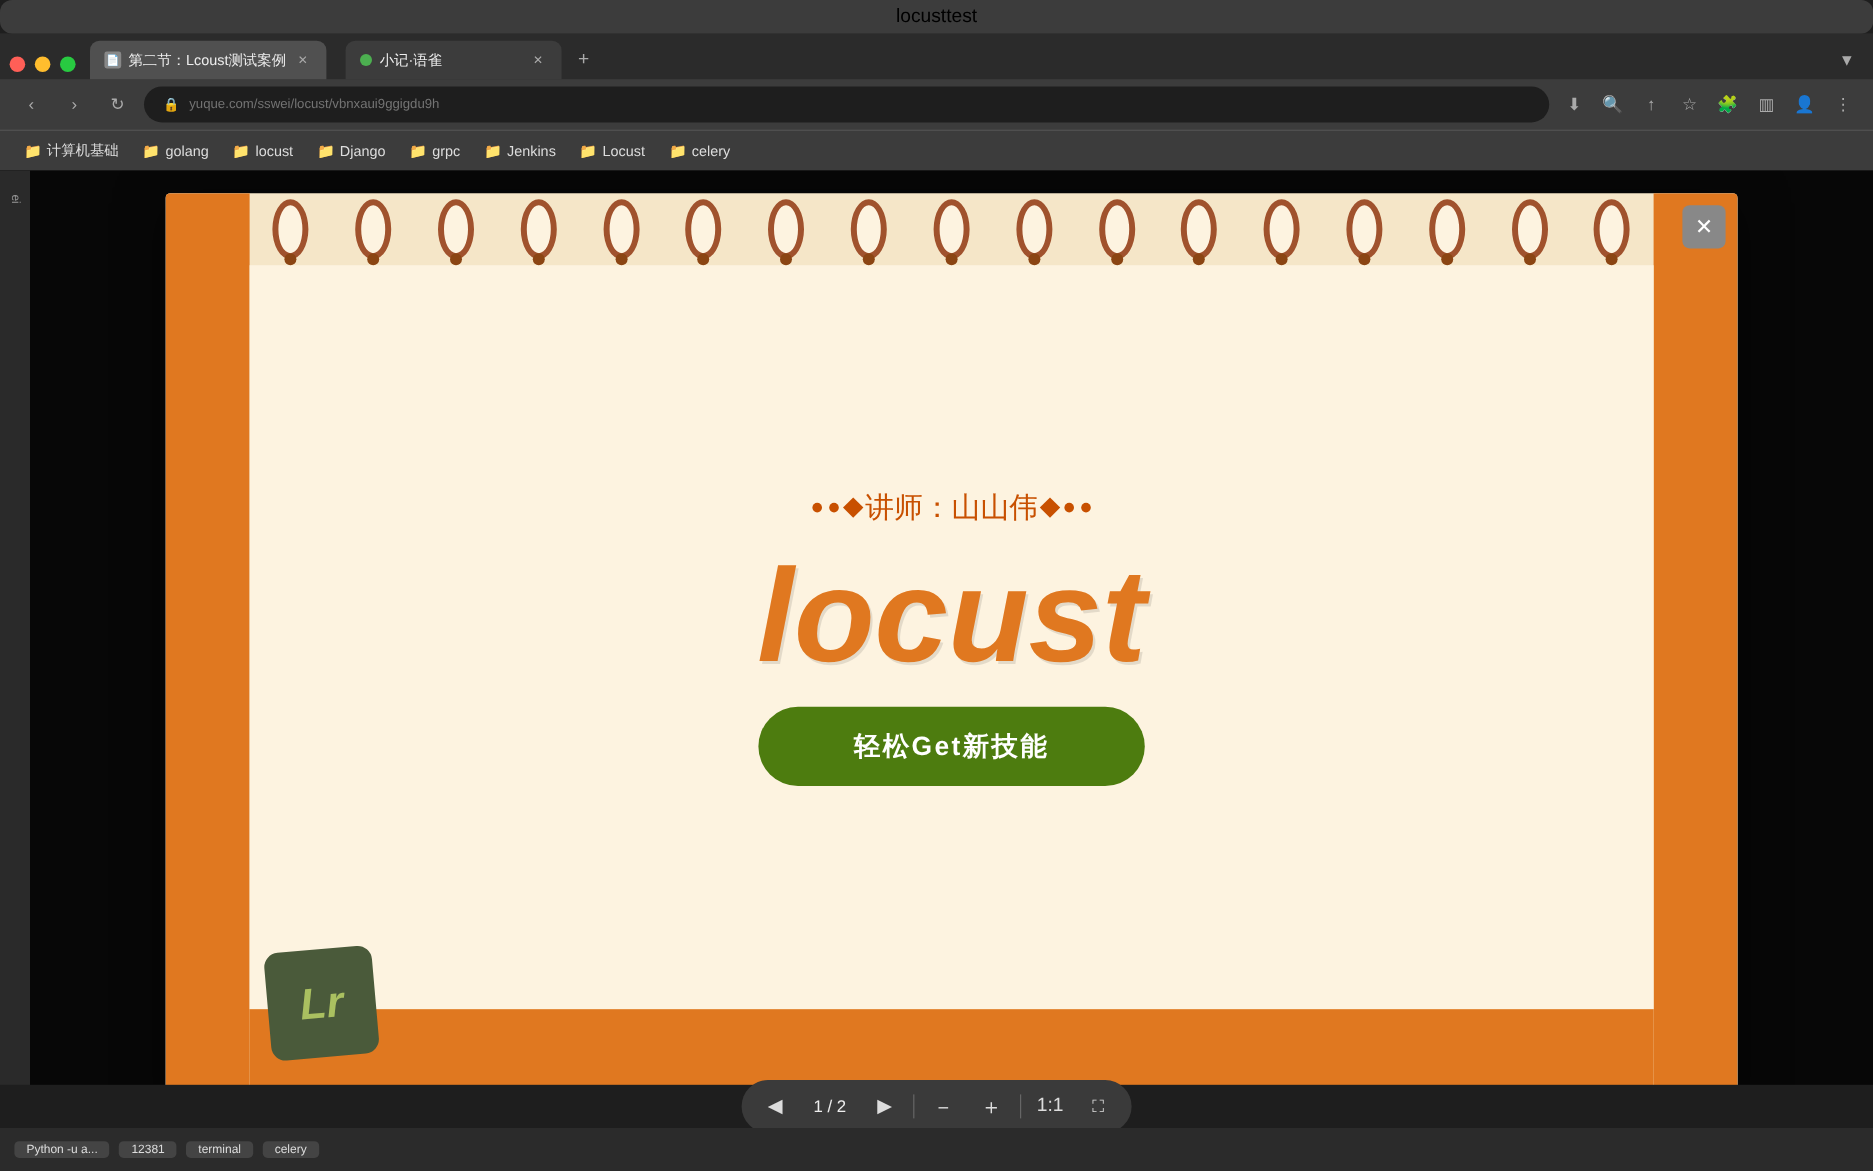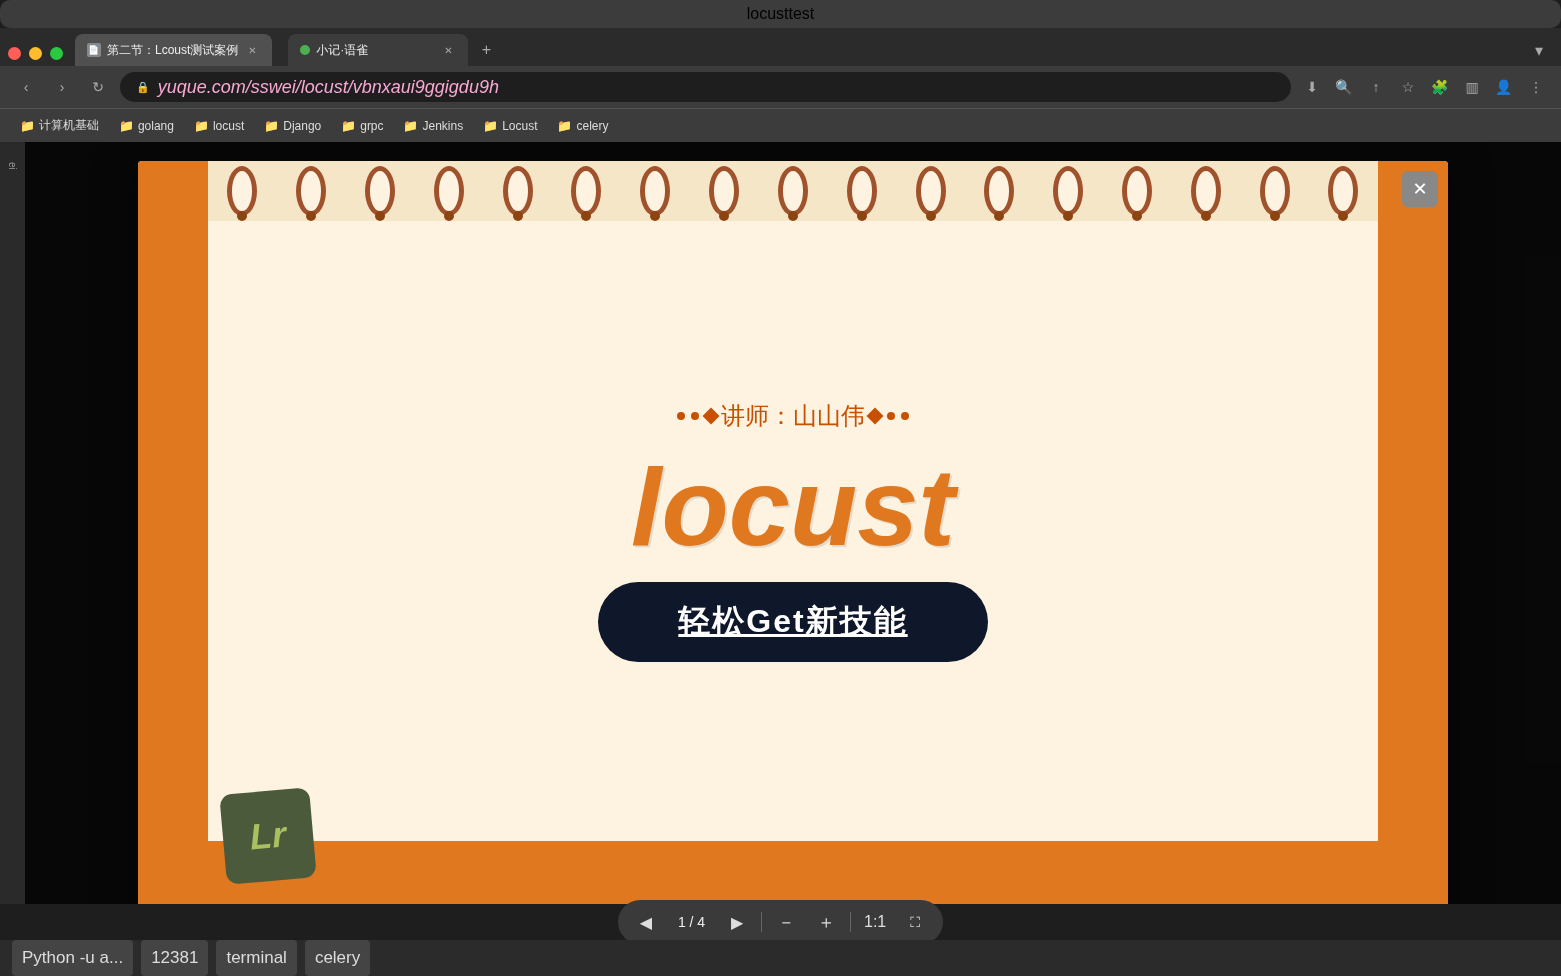--- a/index.html
+++ b/index.html
@@ -156,23 +156,22 @@
       font-size: 13px;
       display: flex;
       align-items: center;
     }
     .address-lock {
       color: #aaa;
       font-size: 11px;
       margin-right: 4px;
     }
     .address-text {
-      color: #f9a8d4;
-      font-size: 18px;
-      font-style: italic;
+      color: #737373;
+      font-size: 11px;
     }
     .address-actions {
       display: flex;
       align-items: center;
       gap: 6px;
     }
     .addr-icon {
       width: 26px;
       height: 26px;
       border-radius: 50%;
@@ -342,29 +341,28 @@
     .title-chinese {
       font-size: 90px;
       font-weight: 900;
       color: #e07820;
       line-height: 1;
       z-index: 1;
       letter-spacing: 4px;
     }
 
     .cta-button {
-      background: #0f172a;
+      background: #4d7c0f;
       color: white;
-      font-size: 32px;
+      font-size: 22px;
       padding: 18px 80px;
       border-radius: 50px;
       z-index: 1;
       font-weight: 600;
       letter-spacing: 2px;
-      text-decoration: underline;
     }
 
     
     .notebook-bottom {
       position: absolute;
       bottom: 0;
       left: 70px;
       right: 70px;
       height: 80px;
       background: #e07820;
@@ -461,27 +459,27 @@
       left: 0;
       right: 0;
       height: 36px;
       background: #2b2b2b;
       display: flex;
       align-items: center;
       padding: 0 12px;
       gap: 8px;
     }
     .taskbar-item {
-      height: 36px;
+      height: 14px;
       padding: 0 10px;
       background: #444;
       border-radius: 4px;
       display: flex;
       align-items: center;
-      font-size: 17px;
+      font-size: 10px;
       color: #ddd;
       cursor: pointer;
     }
 
     
     .spirals-row {
       position: absolute;
       top: 0;
       left: 70px;
       right: 70px;
@@ -670,21 +668,21 @@
 
     </div>
 
   </div>
 
   <div class="image-controls">
     <div class="controls-pill">
       <div class="ctrl-btn">
         <span>◀</span>
       </div>
-      <span class="page-indicator">1 / 4</span>
+      <span class="page-indicator">1 / 2</span>
       <div class="ctrl-btn">
         <span>▶</span>
       </div>
       <div class="ctrl-divider"></div>
       <div class="ctrl-btn" style="font-size:18px;">－</div>
       <div class="ctrl-btn" style="font-size:18px;">＋</div>
       <div class="ctrl-divider"></div>
       <div class="ctrl-btn">
         <span>1:1</span>
       </div>

